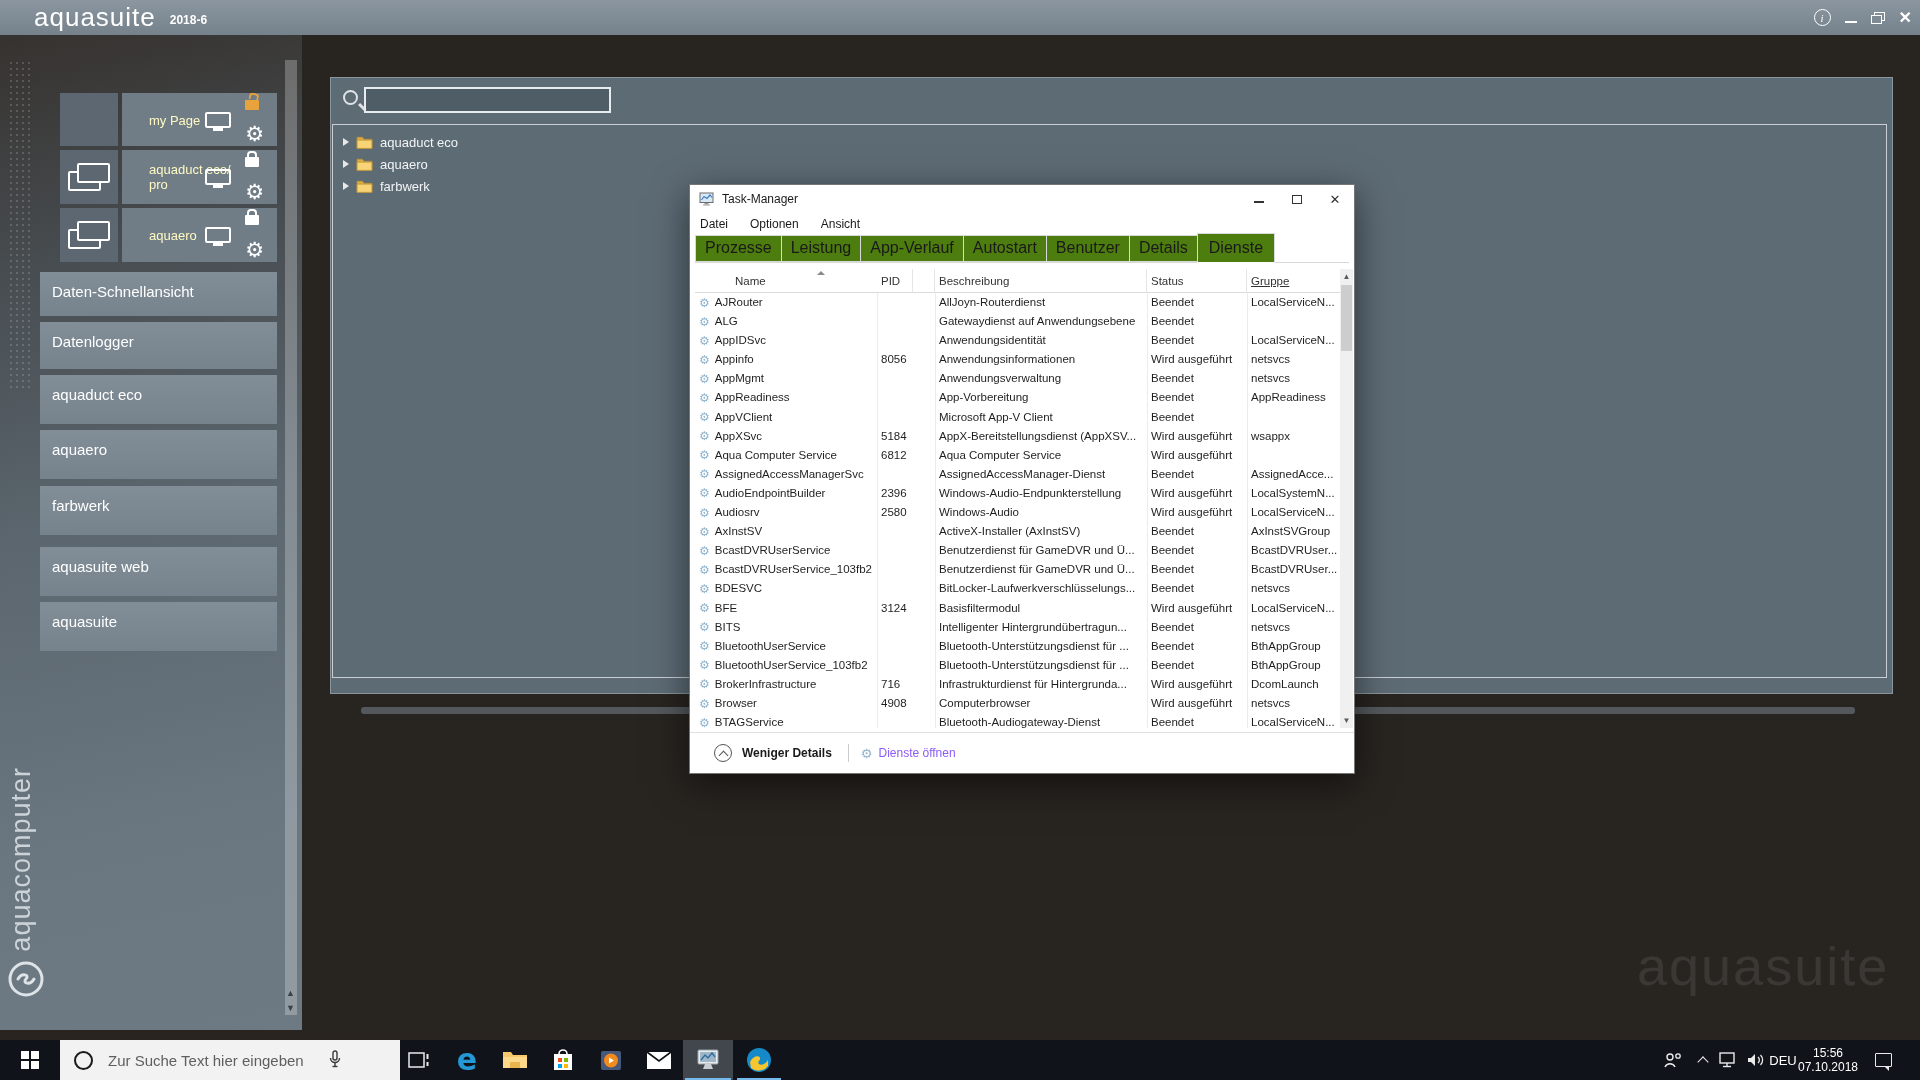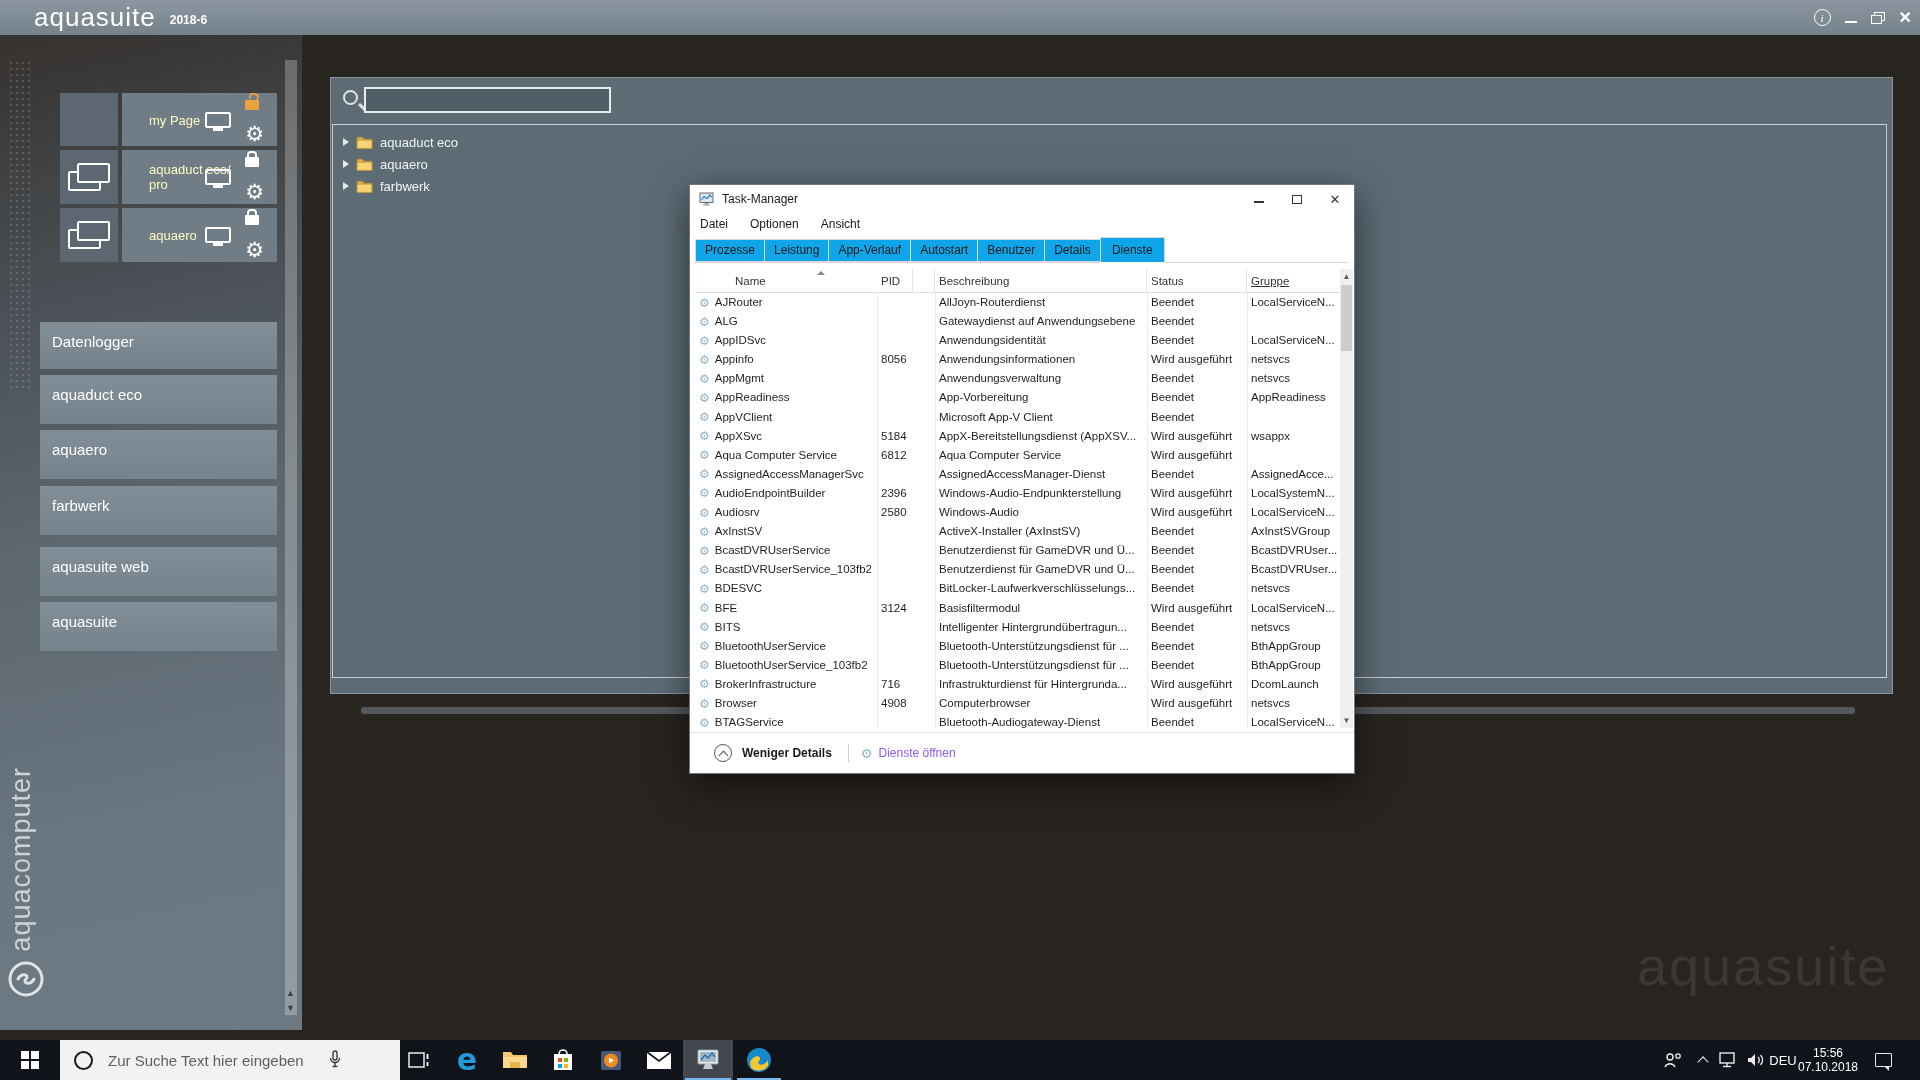--- a/index.html
+++ b/index.html
@@ -67,21 +67,21 @@
   .tm-titlebar{position:absolute;left:0;top:0;right:0;height:28px;display:flex;align-items:center;}
   .tm-title{font-size:12px;margin-left:8px;}
   .tm-btns{position:absolute;right:0;top:0;height:28px;display:flex;}
   .tm-btn{width:38px;height:28px;display:flex;align-items:center;justify-content:center;}
   .tmb-min{width:10px;height:1.5px;background:#333;margin-top:6px;}
   .tmb-max{width:10px;height:9px;border:1.2px solid #333;}
   .tmb-close{font-size:13px;color:#333;}
   .tm-menu{position:absolute;left:10px;top:28px;height:22px;display:flex;gap:22px;align-items:center;}
   .tm-menu span{font-size:12px;}
   .tm-tabs{position:absolute;left:5px;top:52px;right:5px;height:26px;display:flex;align-items:flex-end;border-bottom:1px solid #d9d9d9;}
-  .tm-tab{background:#0ea5e9;border:1px solid #d9d9d9;margin-right:-1px;padding:3px 9px 4px;font-size:12px;position:relative;}
+  .tm-tab{background:#4d7c0f;border:1px solid #d9d9d9;margin-right:-1px;padding:3px 9px 4px;font-size:16px;position:relative;}
   .tm-tab.active{padding:5px 11px 5px;margin-bottom:-1px;border-bottom:1px solid #fff;z-index:2;}
   .tm-table{position:absolute;left:5px;top:84px;width:648px;height:459px;}
   .tm-header{position:absolute;left:0;top:0;width:100%;height:24px;border-bottom:1px solid #dcdcdc;}
   .hcell{position:absolute;top:0;height:24px;font-size:11.5px;color:#333;padding:6px 0 0 4px;border-right:1px solid #e5e5e5;overflow:hidden;white-space:nowrap;}
   .sort-tri{position:absolute;left:86px;top:2px;width:0;height:0;border-left:4px solid transparent;border-right:4px solid transparent;border-bottom:4px solid #8a8a8a;}
   .tm-body{position:absolute;left:0;top:24px;width:100%;height:435px;overflow:hidden;}
   .vline{position:absolute;top:0;bottom:0;width:1px;background:#ececec;}
   .trow{position:relative;height:19.1px;display:flex;align-items:center;}
   .tcell{height:19.1px;line-height:19.1px;font-size:11.5px;color:#1f1f1f;overflow:hidden;white-space:nowrap;padding-left:4px;flex:none;}
   .c-name{width:182px;display:flex;align-items:center;gap:5px;padding-left:4px;}
@@ -174,20 +174,21 @@
           </div>
       </div>
       <div class="page-body">
         <div class="page-label">aquaero</div>
         <div class="mon"></div>
         <div class="lock"></div>
         <div class="gear-w">⚙</div>
       </div>
     </div>
 
+    <div class="navbar" style="top:237px;height:44px;"><span>Daten-Schnellansicht</span></div>
     <div class="navbar" style="top:287px;height:47px;"><span>Datenlogger</span></div>
     <div class="navbar" style="top:340px;height:49px;"><span>aquaduct eco</span></div>
     <div class="navbar" style="top:395px;height:49px;"><span>aquaero</span></div>
     <div class="navbar" style="top:451px;height:49px;"><span>farbwerk</span></div>
     <div class="navbar" style="top:512px;height:49px;"><span>aquasuite web</span></div>
     <div class="navbar" style="top:567px;height:49px;"><span>aquasuite</span></div>
 
     <div class="side-scroll"></div>
     <div class="side-arr" style="bottom:32px;">▲</div>
     <div class="side-arr" style="bottom:17px;">▼</div>

